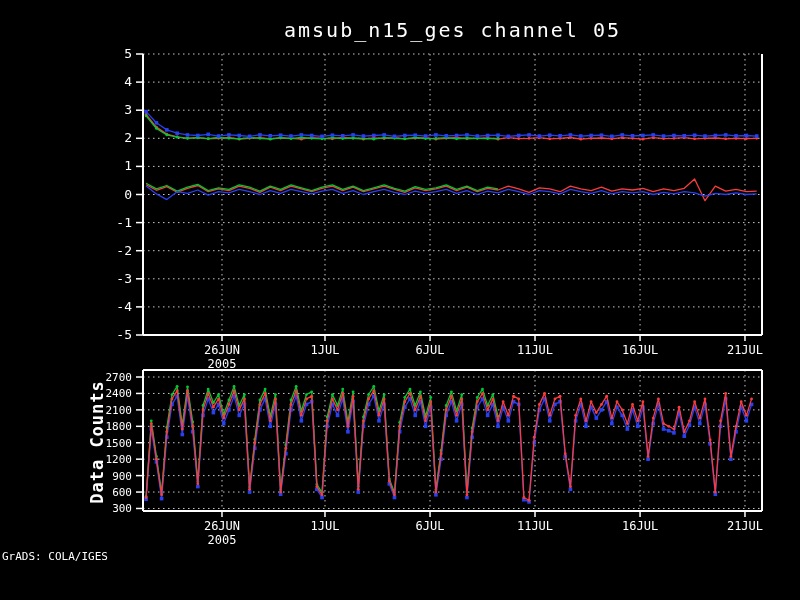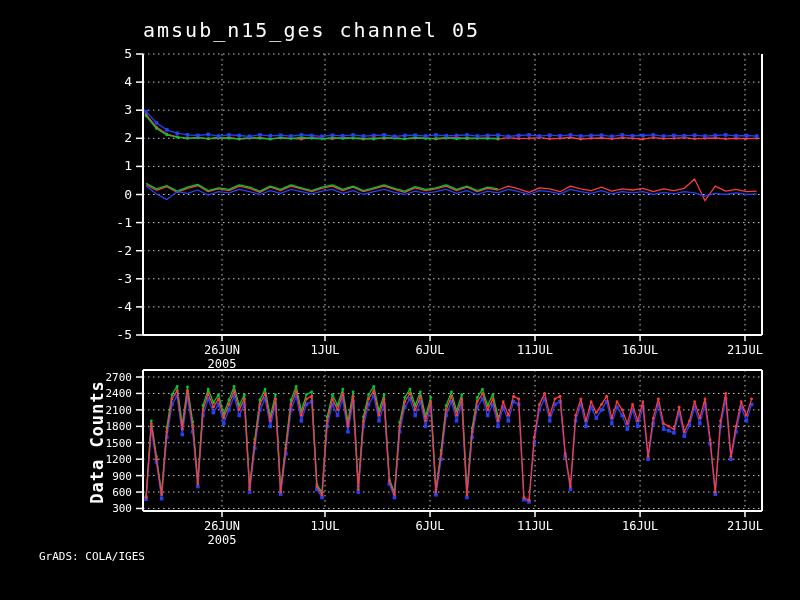--- a/index.html
+++ b/index.html
@@ -1,23 +1,23 @@
 <!DOCTYPE html>
 <html><head>
 <meta charset="utf-8">
 <style>
   html,body{margin:0;padding:0;background:#000;}
   #screen{position:relative;width:800px;height:600px;background:#000;overflow:hidden;
           font-family:"DejaVu Sans Mono",monospace;}
-  #chart-title{position:absolute;left:143px;top:18px;width:619px;
+  #chart-title{position:absolute;left:143px;top:18px;width:619px;text-align:center;
                color:#fff;font-size:20px;letter-spacing:2px;white-space:nowrap;}
   #yaxis-title{position:absolute;left:97px;top:442px;color:#fff;font-size:17px;
                font-weight:bold;letter-spacing:1px;white-space:nowrap;
                transform:translate(-50%,-50%) rotate(-90deg);}
-  #footer-credit{position:absolute;left:2px;top:550px;color:#fff;font-size:11px;margin-left:37px;}
+  #footer-credit{position:absolute;left:2px;top:550px;color:#fff;font-size:11px;}
   svg text{font-family:"DejaVu Sans Mono",monospace;fill:#fff;}
 </style>
 </head>
 <body>
 
 <div id="screen">
   <div id="chart-title">amsub_n15_ges channel 05</div>
   <div id="yaxis-title">Data Counts</div>
   <svg id="plot" width="800" height="600" viewBox="0 0 800 600" xmlns="http://www.w3.org/2000/svg">
       <g>

